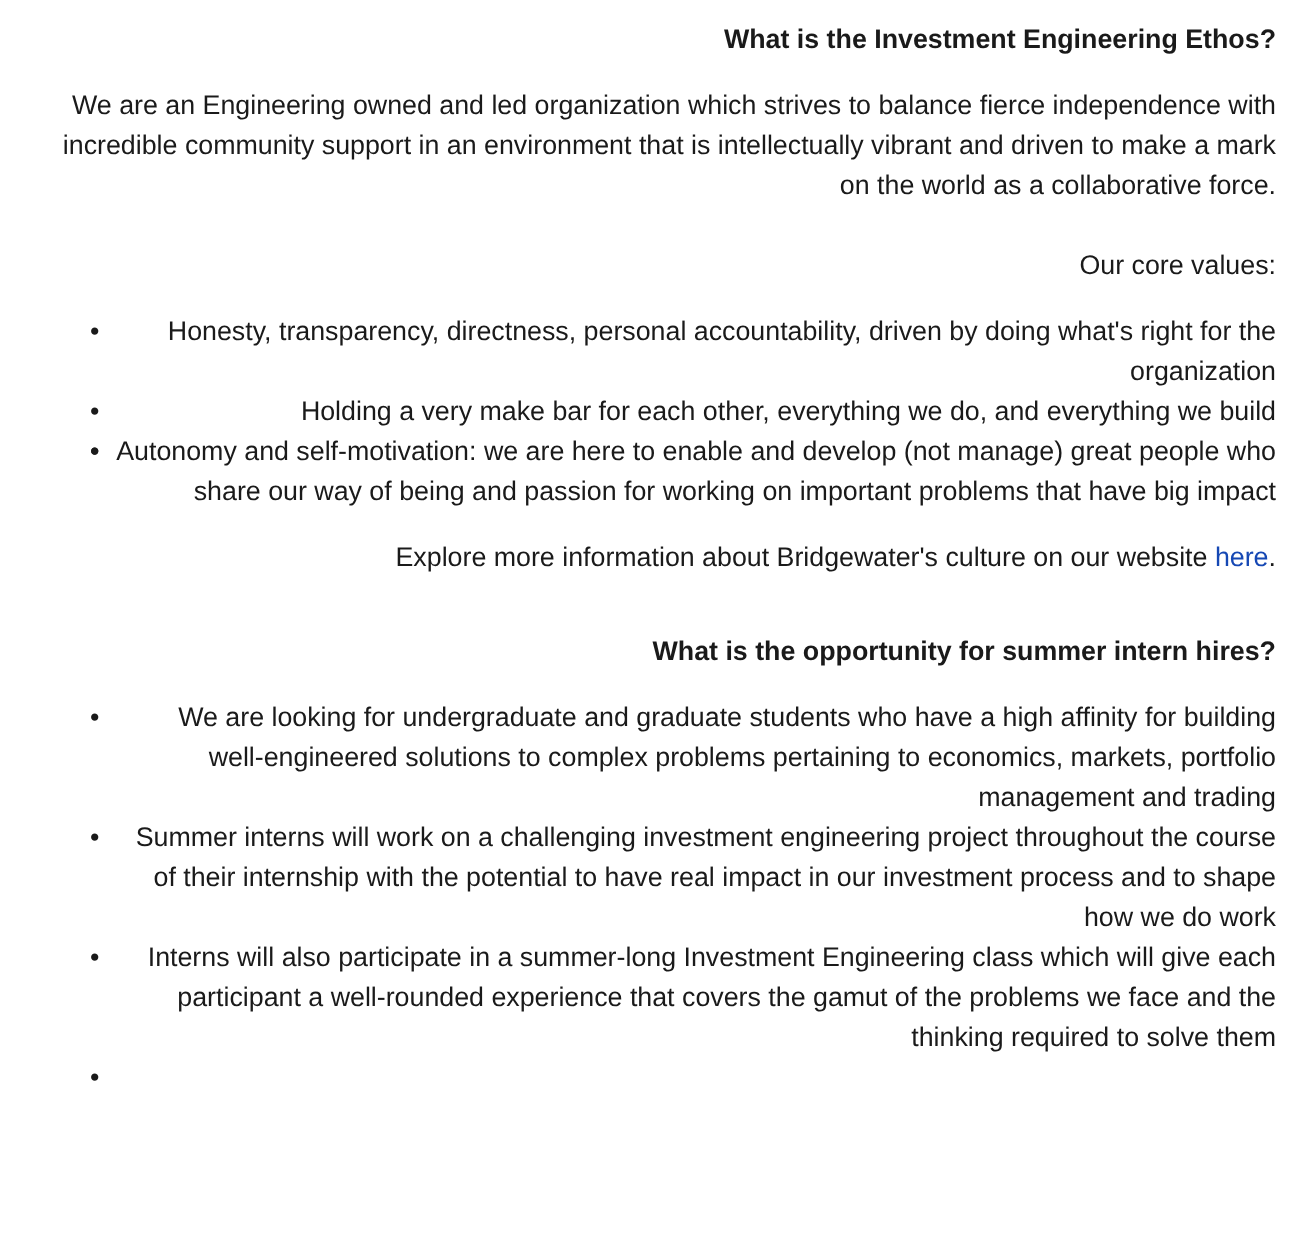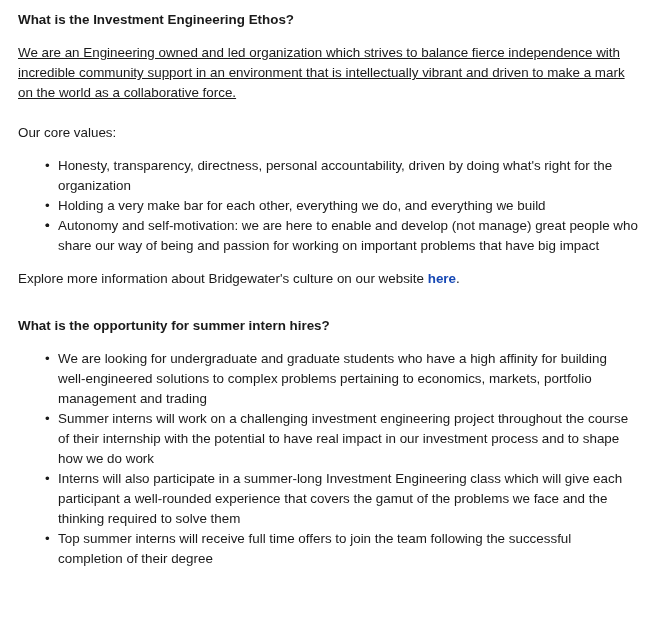--- a/index.html
+++ b/index.html
@@ -13,32 +13,32 @@
       overflow: hidden;
       font-family: "Liberation Sans", sans-serif;
       font-size: 13.4px;
       line-height: 20px;
       color: #1a1a1a;
     }
     .page {
       position: relative;
       padding: 10px 0 0 18px;
       width: 620px;
+      text-align: right;
     }
     .heading {
       font-weight: bold;
       margin: 0;
       height: 20px;
     }
     p {
       margin: 0;
     }
     .intro {
       margin-top: 13px;
-      text-decoration: underline;
     }
     .core-label {
       margin-top: 20px;
     }
     ul {
       margin: 13px 0 0 0;
       padding: 0 0 0 40px;
       list-style: none;
     }
     ul li {
@@ -48,21 +48,20 @@
       position: absolute;
       left: -13px;
       top: 0;
     }
     .explore {
       margin-top: 13px;
     }
     a.link {
       color: #1648b4;
       text-decoration: none;
-      font-weight: bold;
     }
     .heading2 {
       margin-top: 27px;
     }
   </style>
 </head>
 <body>
 
 <div class="page">
 
@@ -102,17 +101,16 @@
     <li>
       <span class="bullet">•</span>
       <span>Summer interns will work on a challenging investment engineering project throughout the course of their internship with the potential to have real impact in our investment process and to shape how we do work</span>
     </li>
     <li>
       <span class="bullet">•</span>
       <span>Interns will also participate in a summer-long Investment Engineering class which will give each participant a well-rounded experience that covers the gamut of the problems we face and the thinking required to solve them</span>
     </li>
     <li>
       <span class="bullet">•</span>
-      <span>Top summer interns will receive full time offers to join the team following the successful completion of their degree</span>
     </li>
   </ul>
 
 </div>
 
 </body></html>

